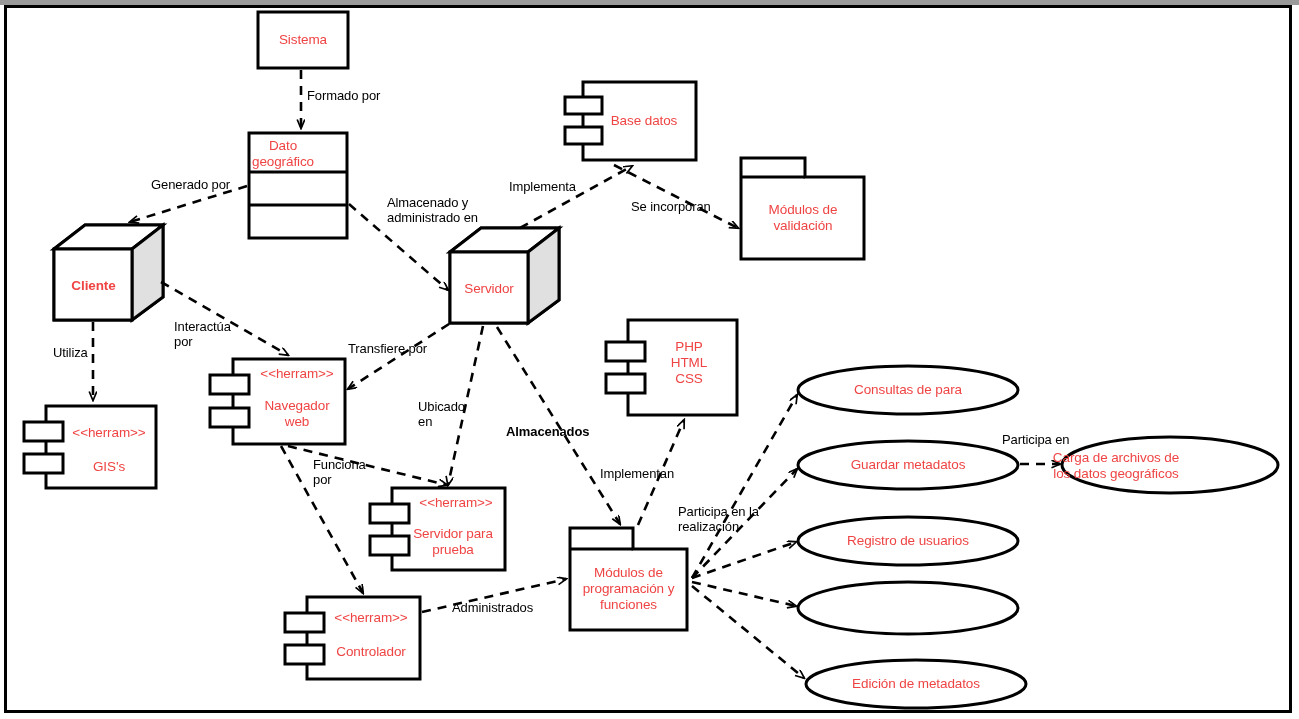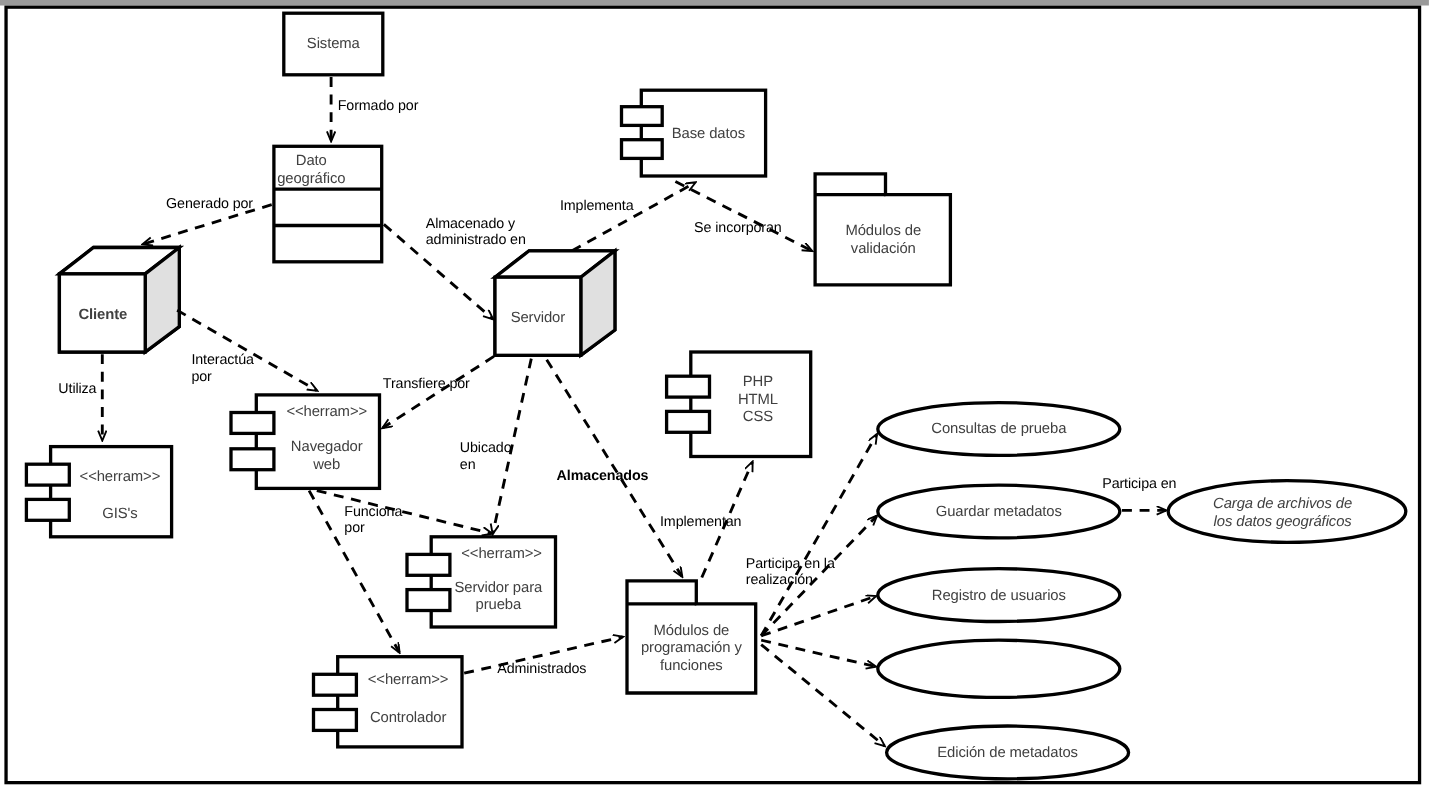--- a/index.html
+++ b/index.html
@@ -40,21 +40,21 @@
     font-size: 13.5px;
     color: #000000;
     line-height: 1.18;
     white-space: pre;
     letter-spacing: -0.1px;
   }
   .nodelbl {
     position: absolute;
     font-family: "Liberation Sans", sans-serif;
     font-size: 13.5px;
-    color: #404040;
+    color: #ef4444;
     line-height: 1.2;
     text-align: center;
     white-space: pre;
     letter-spacing: -0.1px;
   }
   .edgelbl { font-size: 13px; }
 </style>
 </head>
 <body>
 
@@ -234,25 +234,25 @@
   <div class="nodelbl" style="left:322px; top:644px; width:98px;">Controlador</div>
 
   <div class="nodelbl" style="left:641px; top:339px; width:96px;">PHP
 HTML
 CSS</div>
 
   <div class="nodelbl" style="left:570px; top:565px; width:117px;">Módulos de
 programación y
 funciones</div>
 
-  <div class="nodelbl" style="left:808px; top:382px; width:200px;">Consultas de prueba</div>
+  <div class="nodelbl" style="left:808px; top:382px; width:200px;">Consultas de para</div>
   <div class="nodelbl" style="left:808px; top:457px; width:200px;">Guardar metadatos</div>
   <div class="nodelbl" style="left:808px; top:533px; width:200px;">Registro de usuarios</div>
   <div class="nodelbl" style="left:816px; top:676px; width:200px;">Edición de metadatos</div>
-  <div class="nodelbl" style="left:1066px; top:450px; width:200px;font-style:italic;">Carga de archivos de
+  <div class="nodelbl" style="left:1016px; top:450px; width:200px;">Carga de archivos de
 los datos geográficos</div>
 
   <div class="lbl edgelbl" style="left:307px; top:88px;">Formado por</div>
 
   <div class="lbl edgelbl" style="left:151px; top:177px;">Generado por</div>
 
   <div class="lbl edgelbl" style="left:387px; top:195px;">Almacenado y
 administrado en</div>
 
   <div class="lbl edgelbl" style="left:509px; top:179px;">Implementa</div>

